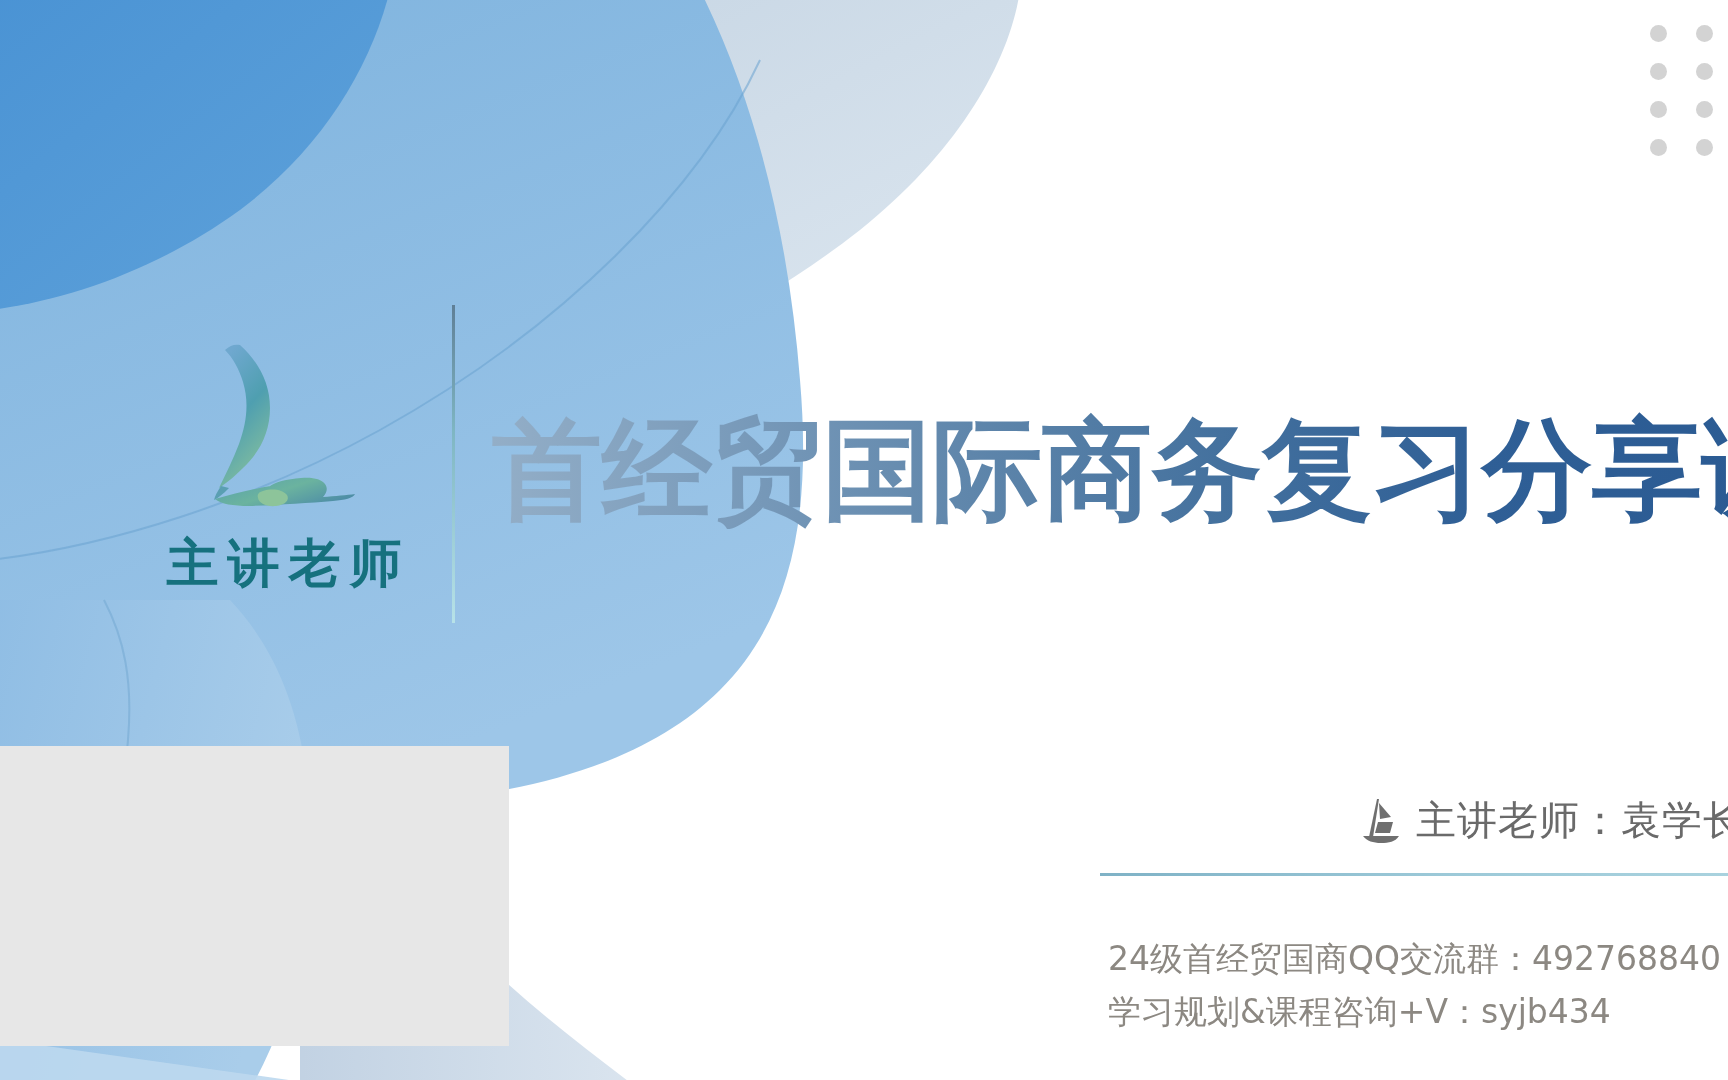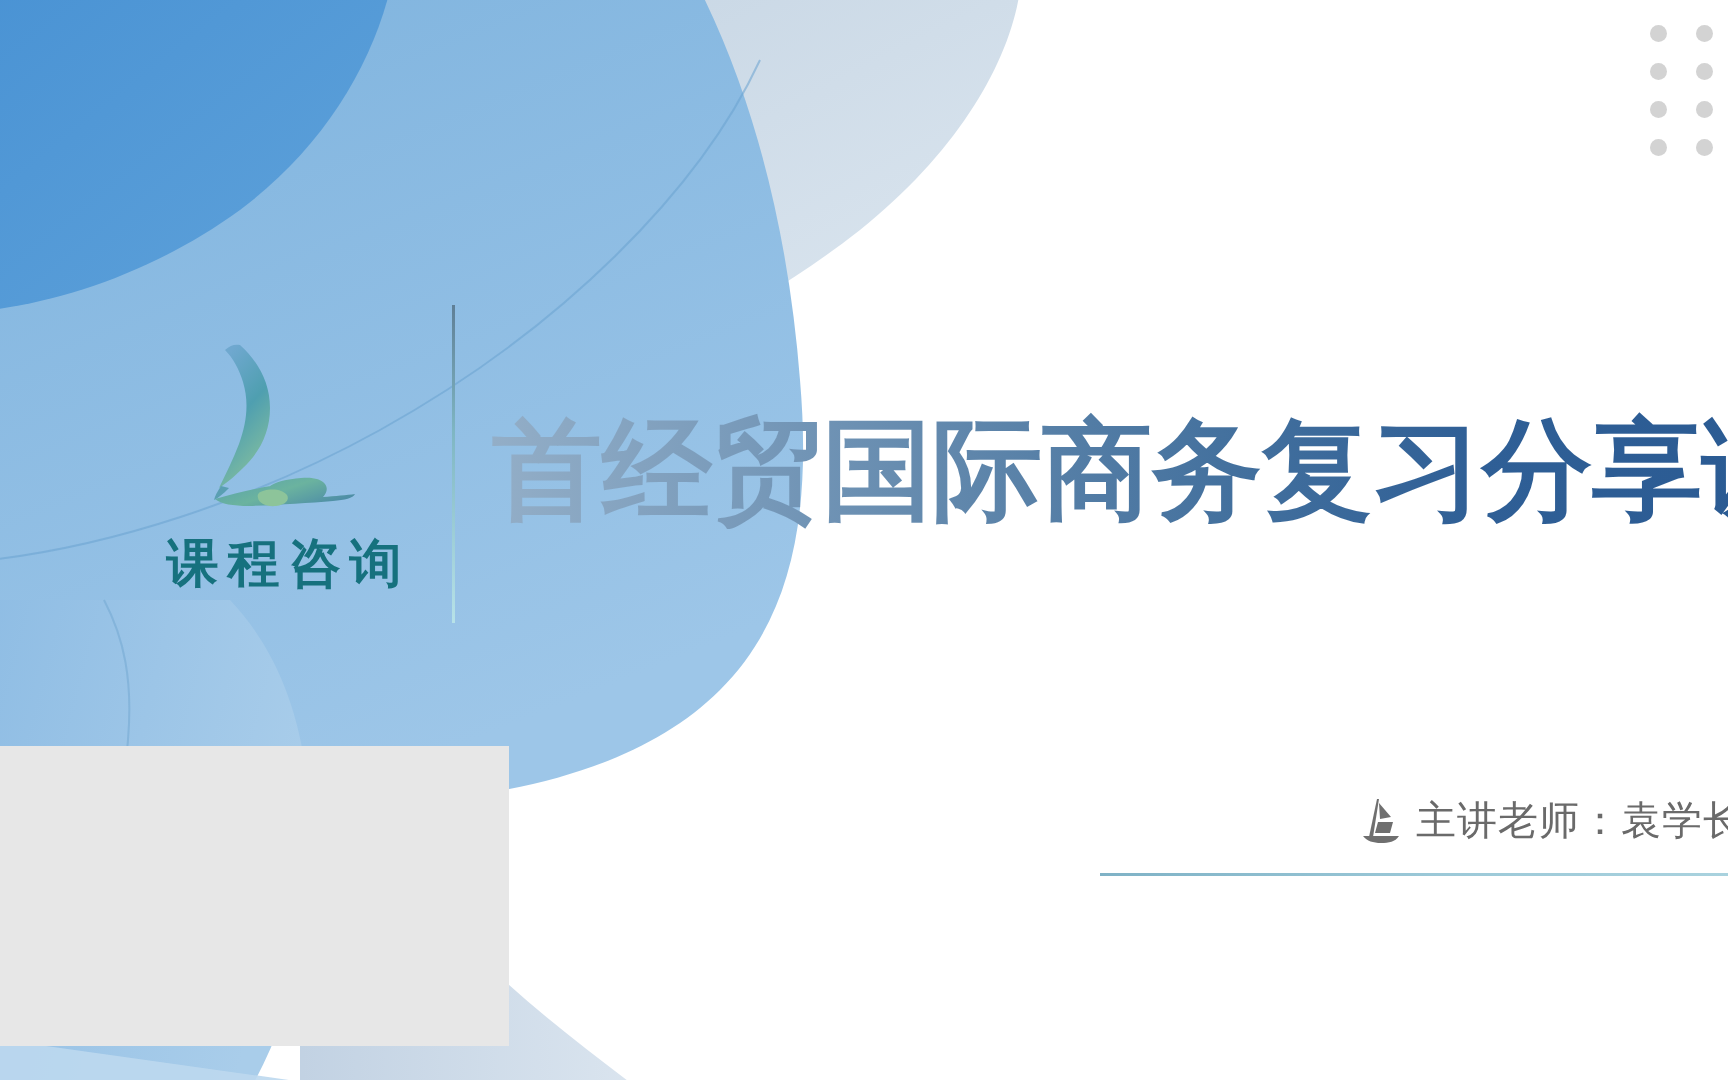--- a/index.html
+++ b/index.html
@@ -248,21 +248,21 @@
                C 136,157 144,159 148,164
                C 151,168 150,173 146,177
                C 158,176 170,175 178,174
                C 176,178 168,180 156,181
                C 132,183 100,185 72,186
                C 56,186 44,184 38,179 Z" fill="url(#brushGrad2)"></path>
 
       <path d="M 86,171 C 96,168 106,170 110,175 C 113,180 108,185 99,186
                C 89,187 82,183 81,178 C 80,174 82,172 86,171 Z" fill="#8dc49a"></path>
     </svg>
-    <div class="logo-word">课程咨询</div>
+    <div class="logo-word">主讲老师</div>
   </div>
 
   <div class="v-divider"></div>
 
   <h1 class="title">首经贸国际商务复习分享课</h1>
 
   <div class="presenter">
     <svg class="boat-icon" viewBox="0 0 42 48" aria-hidden="true">
 
       <path d="M 9,40 L 17,2 L 19,2 L 13,40 Z" fill="#6f6f6f"></path>
@@ -271,14 +271,18 @@
 
       <path d="M 18,25 L 33,25 L 30,36 L 15,36 Z" fill="#6f6f6f"></path>
 
       <path d="M 3,39 L 39,39 C 35,45 29,46 21,46 C 13,46 7,44 3,39 Z" fill="#6f6f6f"></path>
     </svg>
     <span class="presenter-text">主讲老师：袁学长</span>
   </div>
 
   <div class="h-rule"></div>
 
+  <div class="contacts">
+    <div class="contact-line">24级首经贸国商QQ交流群：492768840</div>
+    <div class="contact-line">学习规划&amp;课程咨询+V：syjb434</div>
+  </div>
 
 </div>
 
 </body></html>

